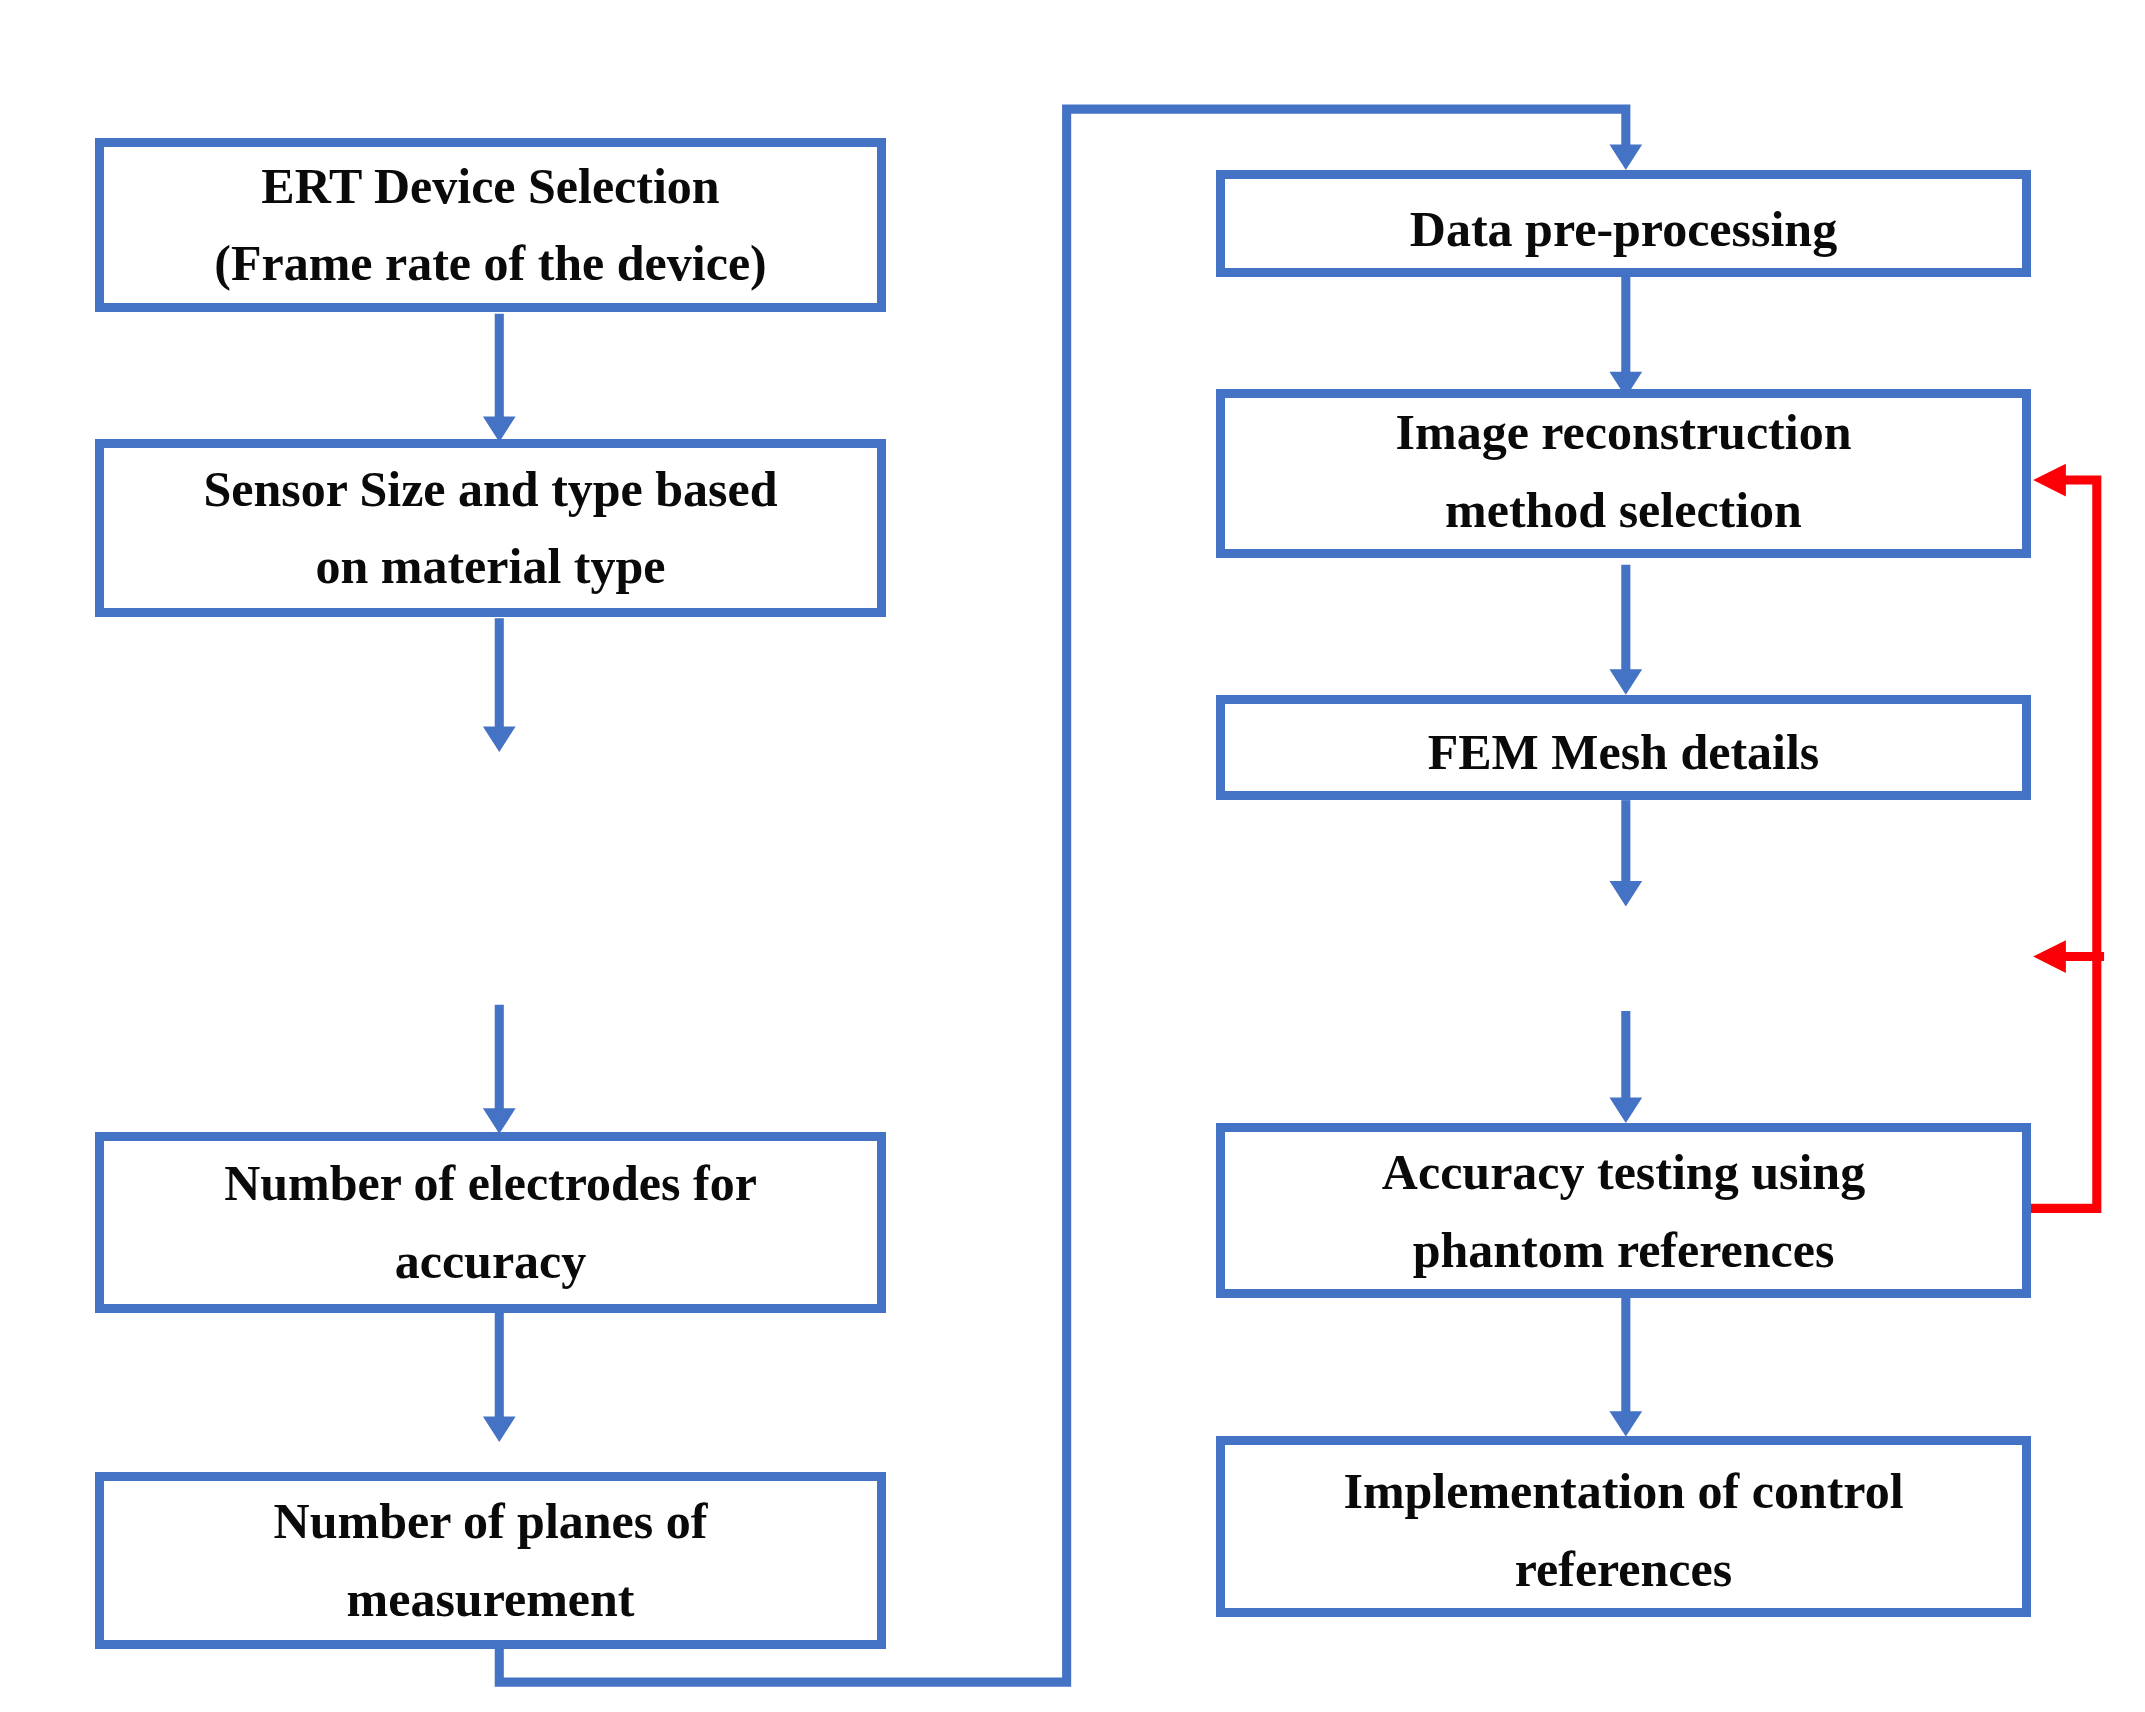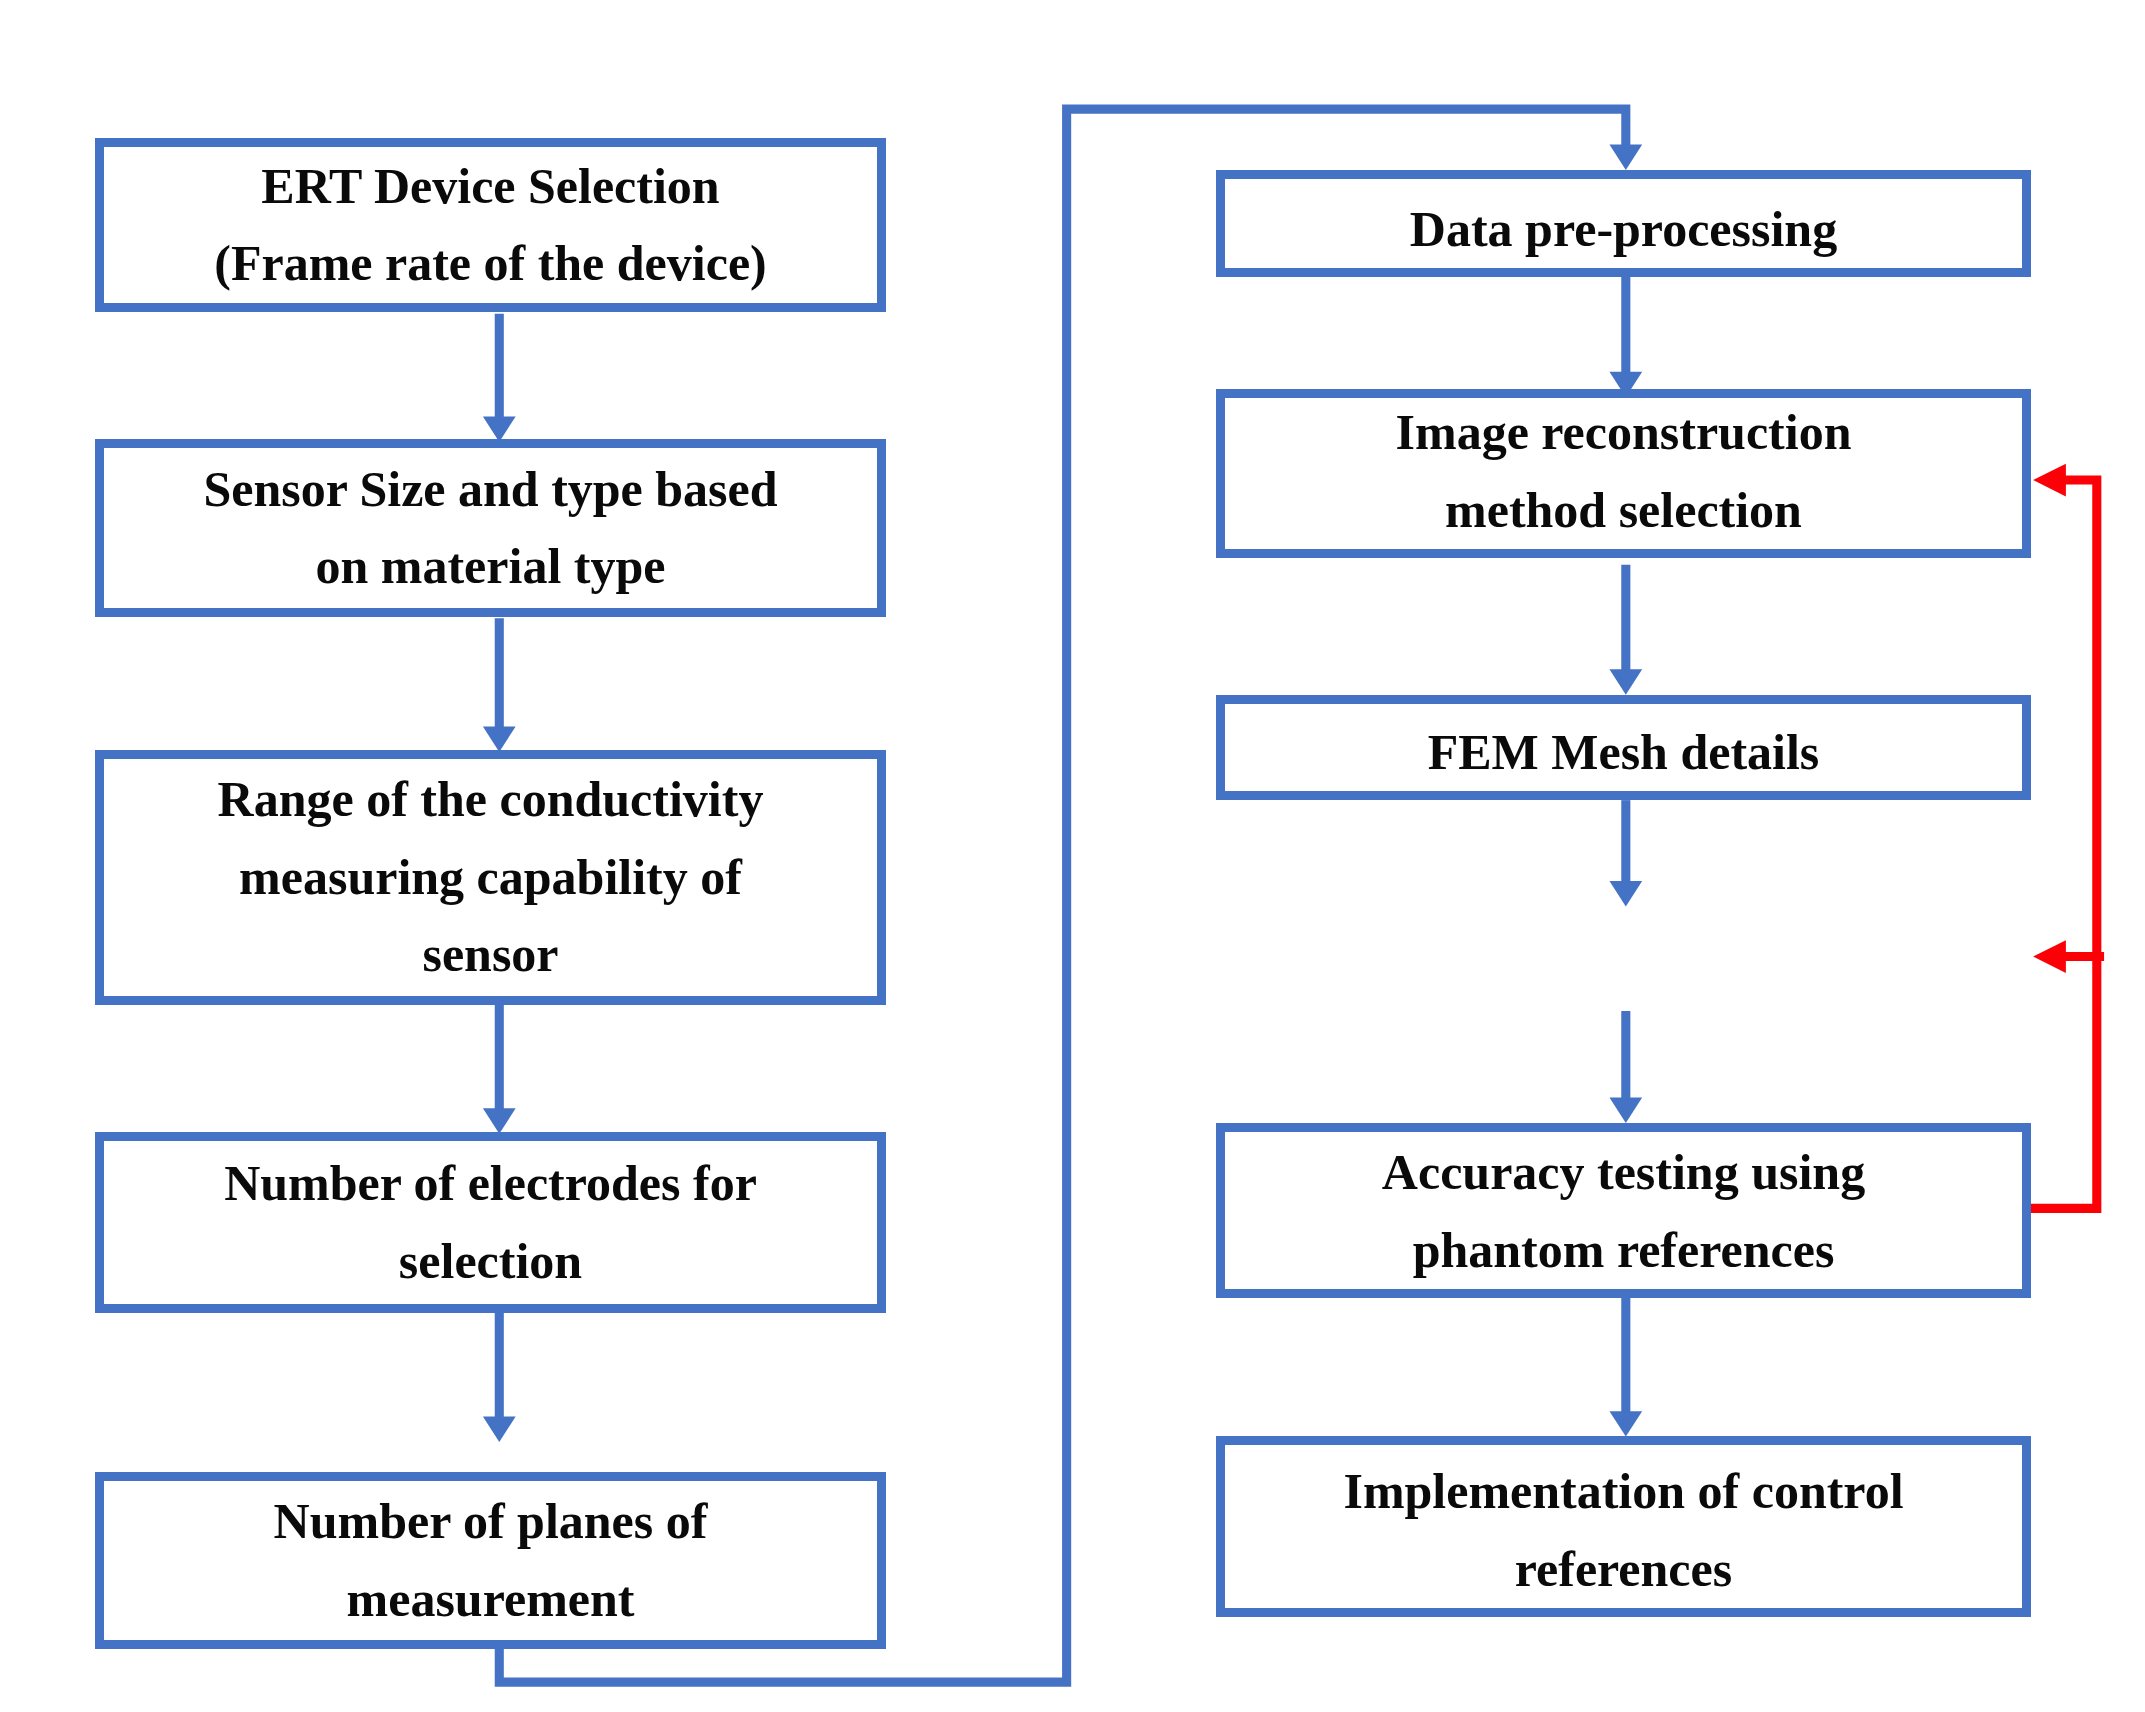--- a/index.html
+++ b/index.html
@@ -100,28 +100,23 @@
   </svg>
 
   <div class="box left" style="top:118px;height:174px">
     <span class="box-label">ERT Device Selection
 (Frame rate of the device)</span>
   </div>
   <div class="box left" style="top:419px;height:178px">
     <span class="box-label">Sensor Size and type based
 on material type</span>
   </div>
-  <div class="box left" style="top:730px;height:255px">
-    <span class="box-label">Range of the conductivity
-measuring capability of
-sensor</span>
-  </div>
   <div class="box left" style="top:1112px;height:181px">
     <span class="box-label">Number of electrodes for
-selection</span>
+accuracy</span>
   </div>
   <div class="box left" style="top:1452px;height:177px">
     <span class="box-label">Number of planes of
 measurement</span>
   </div>
 
   <div class="box right" style="top:150px;height:107px">
     <span class="box-label">Data pre-processing</span>
   </div>
   <div class="box right" style="top:369px;height:169px">

